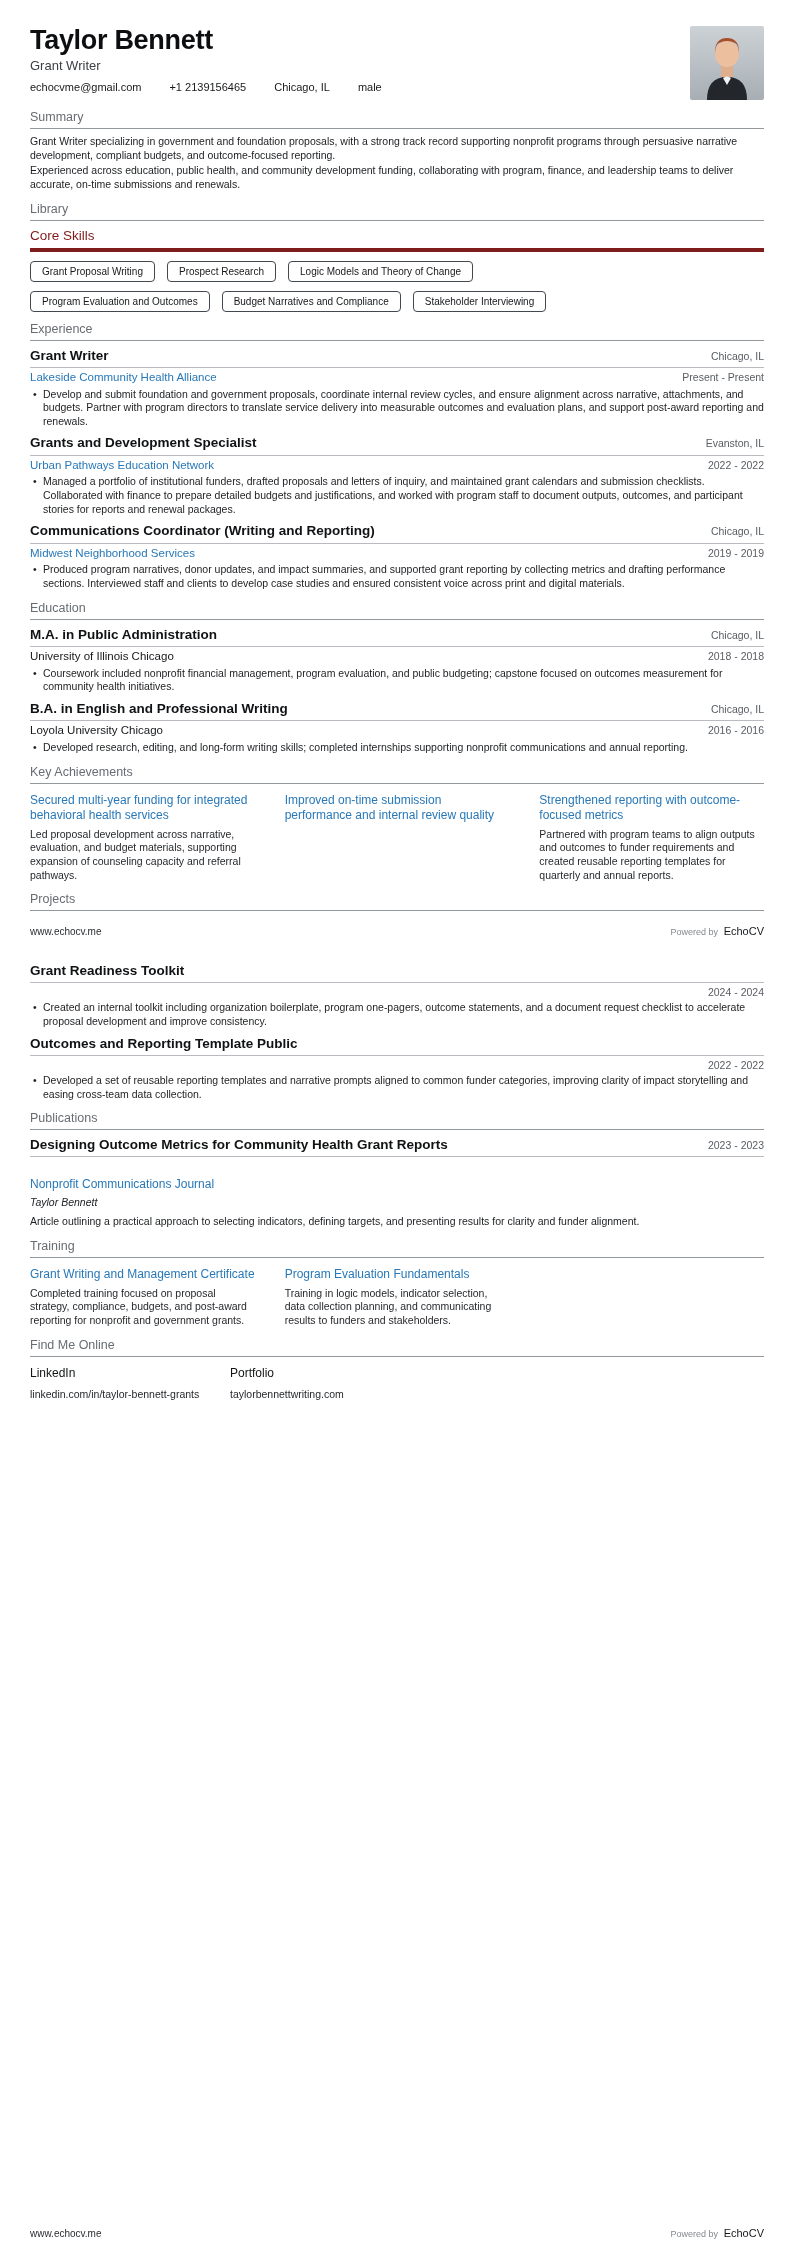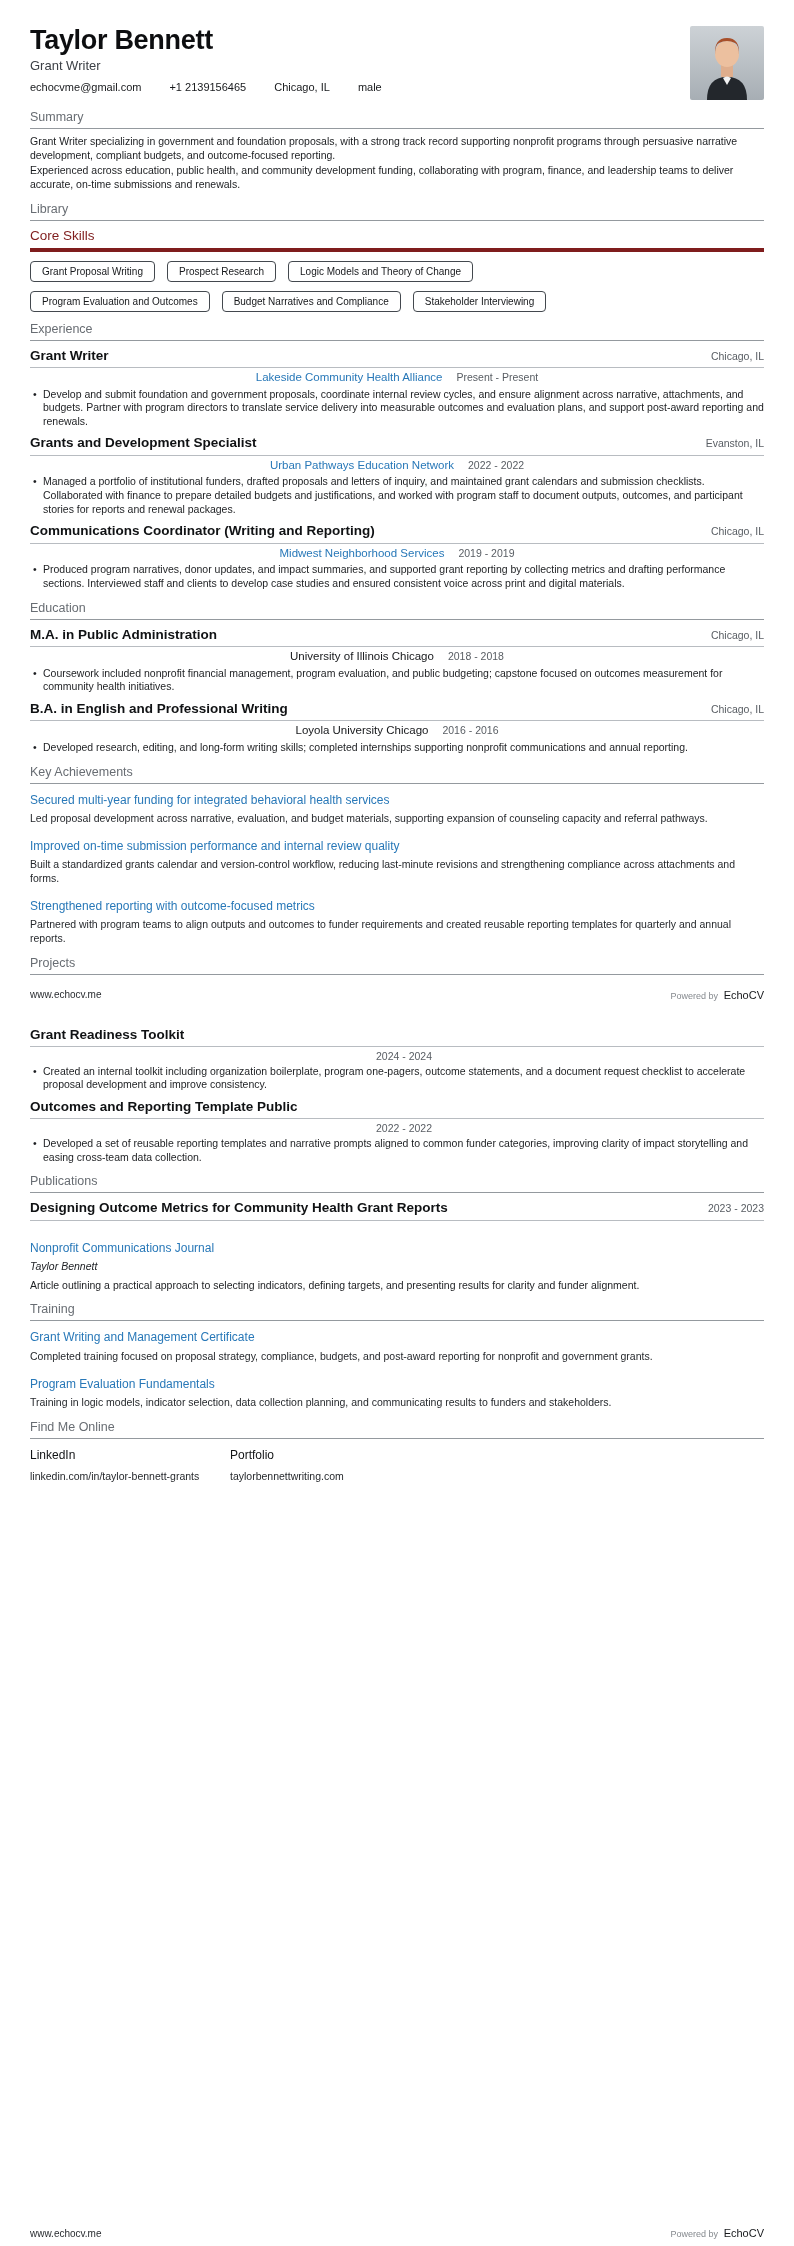--- a/index.html
+++ b/index.html
@@ -28,30 +28,30 @@
   
   .skills-group { margin-top:7px; font-size:13.5px; color:#7f1d1d; padding-bottom:5px; border-bottom:4px solid #7f1d1d; }
   .chip-row { display:flex; gap:12px; margin-top:9px; }
   .chip { border:1px solid #43484e; border-radius:4px; padding:4px 11px; font-size:10px; color:#16181b; white-space:nowrap; }
 
   
   .entry { margin-top:7px; }
   .erow1 { display:flex; justify-content:space-between; align-items:baseline; padding-bottom:3px; border-bottom:1px solid #b8bcc1; }
   .etitle { font-size:13.5px; font-weight:700; color:#101214; line-height:1.2; }
   .emeta { font-size:10.5px; color:#585d63; white-space:nowrap; margin-left:14px; }
-  .erow2 { display:flex; justify-content:center; align-items:baseline; margin-top:3px; min-height:12px; }
+  .erow2 { display:flex; justify-content:space-between; align-items:baseline; margin-top:3px; min-height:12px; }
   .esub { font-size:11.5px; line-height:1.2; }
   .esub.link { color:#2878b8; }
   .esub.plain { color:#16181b; }
   .ebullets { margin-top:3px; list-style:none; }
   .ebullets li { position:relative; padding-left:13px; font-size:10.5px; line-height:1.3; color:#1c1e21; }
   .ebullets li::before { content:"\2022"; position:absolute; left:3px; }
 
   
-  .two-col { display:grid; grid-template-columns:1fr; column-gap:30px; row-gap:13px; margin-top:9px; }
+  .two-col { display:grid; grid-template-columns:1fr 1fr 1fr; column-gap:30px; row-gap:13px; margin-top:9px; }
   .blk-title { font-size:12px; line-height:1.3; color:#2878b8; }
   .blk-desc { margin-top:4px; font-size:10.5px; line-height:1.3; color:#26292d; }
 
   
   .pub-journal { margin-top:20px; font-size:12px; color:#2878b8; }
   .pub-author { margin-top:5px; font-size:10.5px; font-style:italic; color:#202327; }
   .pub-desc { margin-top:7px; font-size:10.5px; line-height:1.3; color:#1c1e21; }
 
   
   .online-grid { display:grid; grid-template-columns:200px 1fr; margin-top:9px; }
@@ -203,21 +203,20 @@
 
   <section class="section">
     <div class="sec-h">Key Achievements</div>
     <div class="two-col">
       <div>
         <div class="blk-title">Secured multi-year funding for integrated behavioral health services</div>
         <div class="blk-desc">Led proposal development across narrative, evaluation, and budget materials, supporting expansion of counseling capacity and referral pathways.</div>
       </div>
       <div>
         <div class="blk-title">Improved on-time submission performance and internal review quality</div>
-        <div class="blk-desc">Built a standardized grants calendar and version-control workflow, reducing last-minute revisions and strengthening compliance across attachments and forms.</div>
       </div>
       <div>
         <div class="blk-title">Strengthened reporting with outcome-focused metrics</div>
         <div class="blk-desc">Partnered with program teams to align outputs and outcomes to funder requirements and created reusable reporting templates for quarterly and annual reports.</div>
       </div>
     </div>
   </section>
 
   <section class="section">
     <div class="sec-h">Projects</div>

